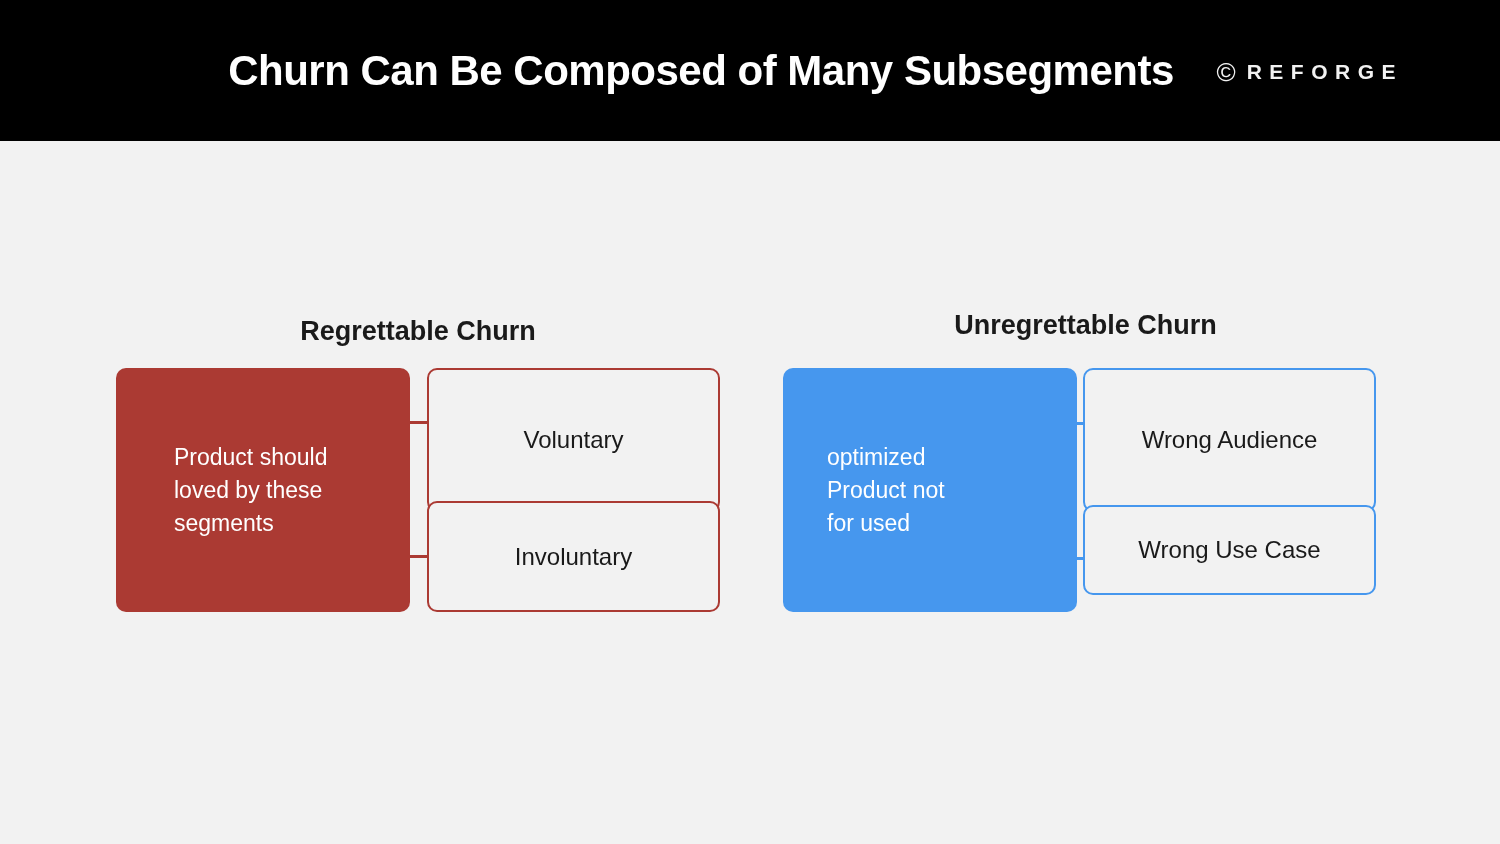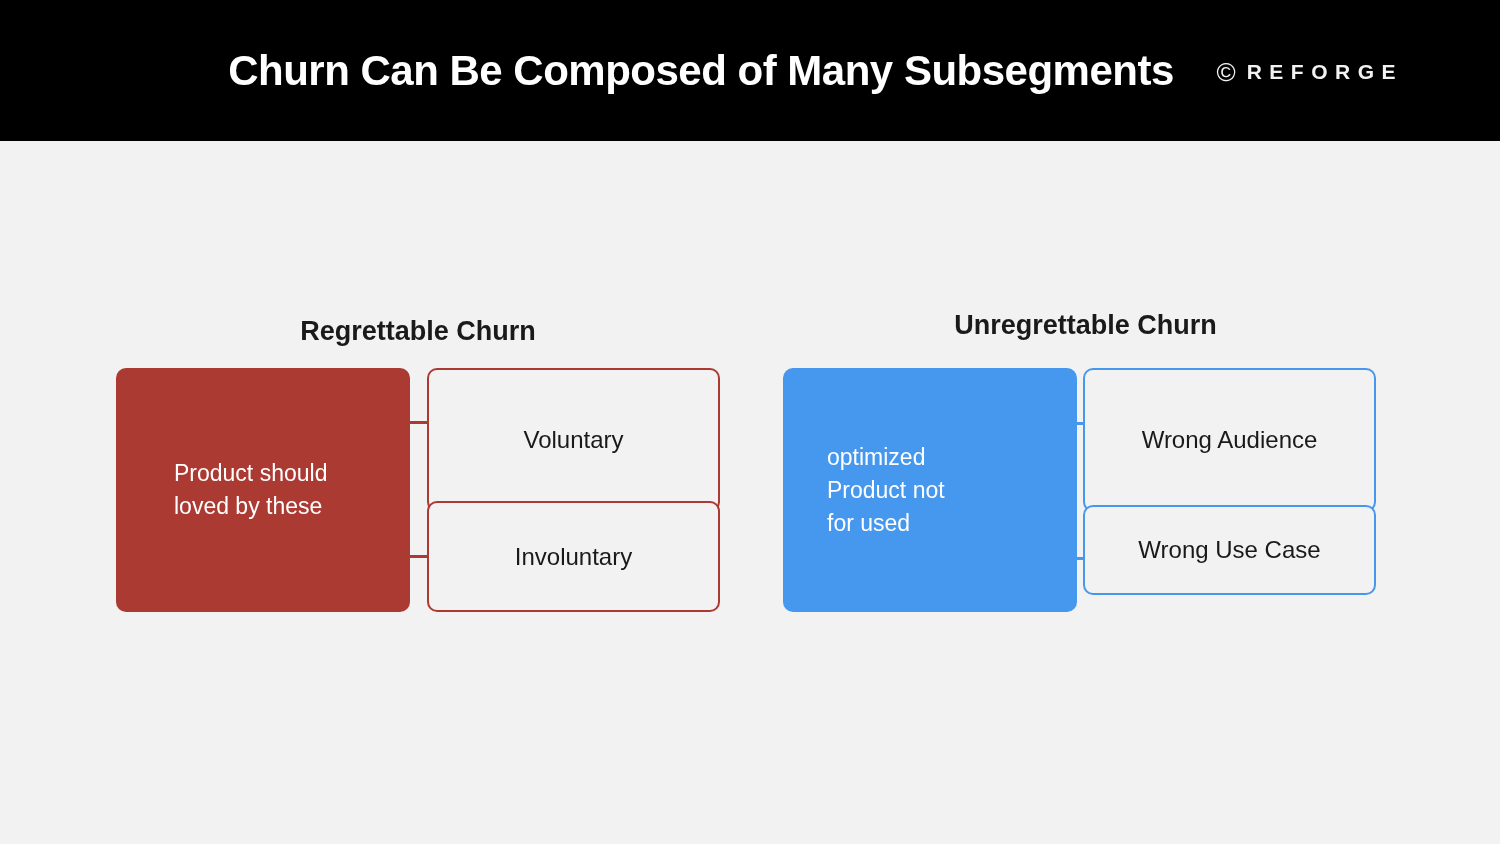--- a/index.html
+++ b/index.html
@@ -98,20 +98,21 @@
     </div>
   </header>
 
   <main class="canvas">
 
     <h2 class="group-heading heading-left">Regrettable Churn</h2>
 
     <div class="source-box red-box">
       <div class="desc-line">Product should</div>
       <div class="desc-line">loved by these</div>
+      <div class="desc-line">segments</div>
     </div>
 
     <div class="connector red-connector c-top-left"></div>
     <div class="connector red-connector c-bottom-left"></div>
 
     <div class="leaf-box red-leaf leaf-top">
       <span>Voluntary</span>
     </div>
     <div class="leaf-box red-leaf leaf-bottom">
       <span>Involuntary</span>

